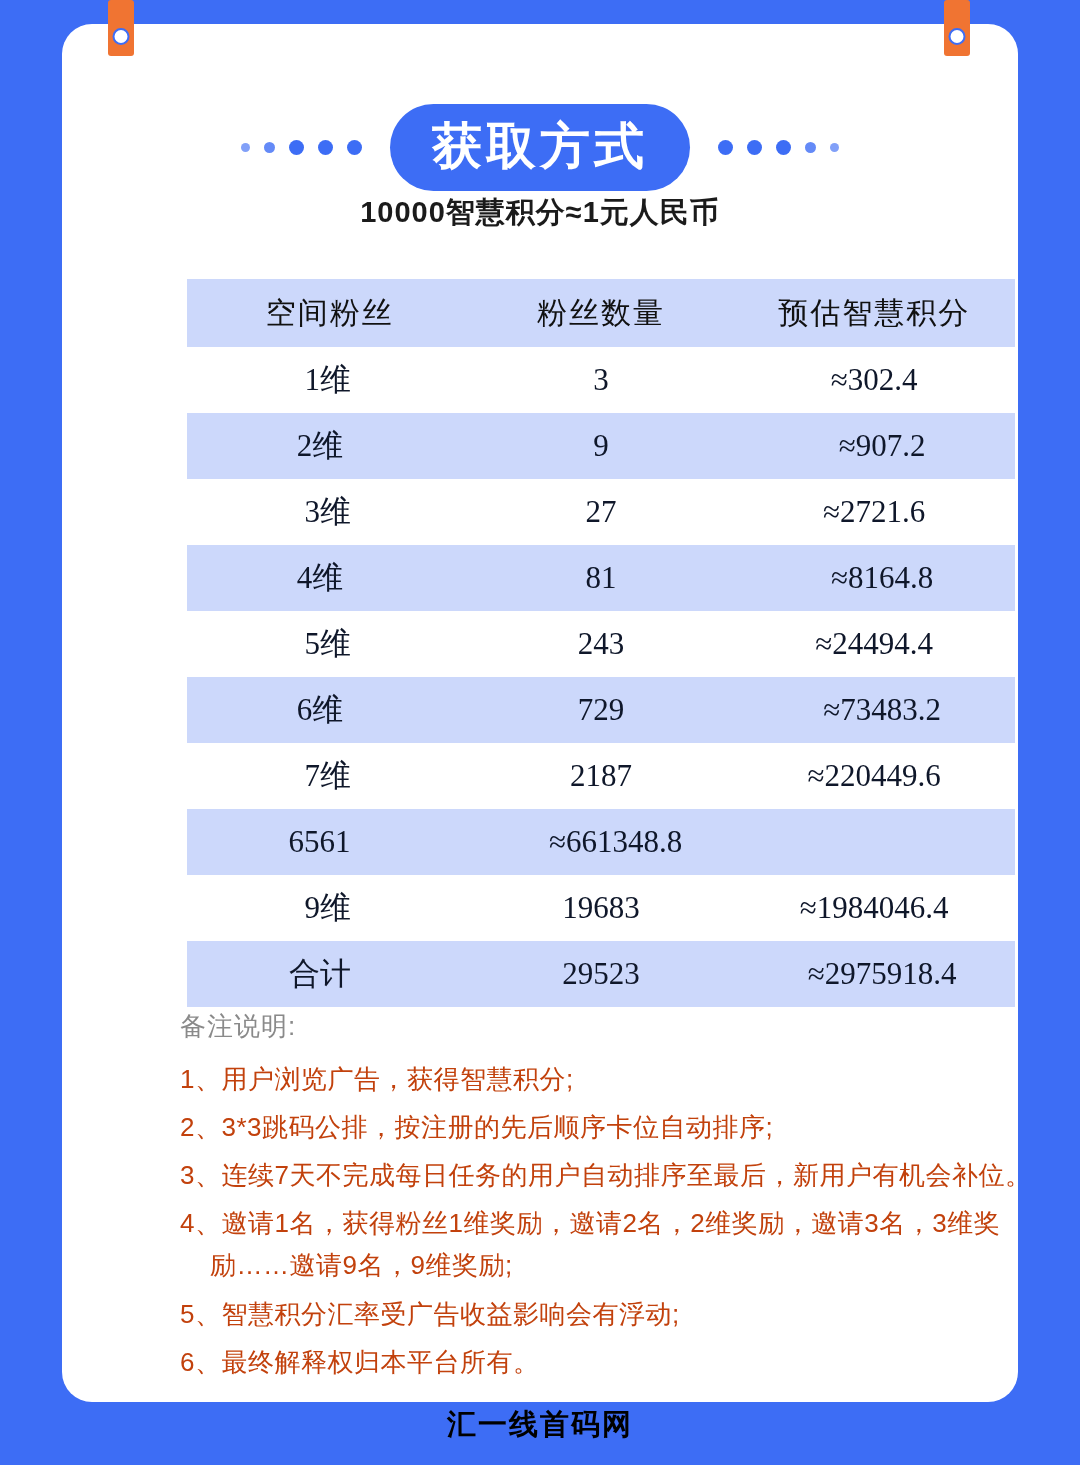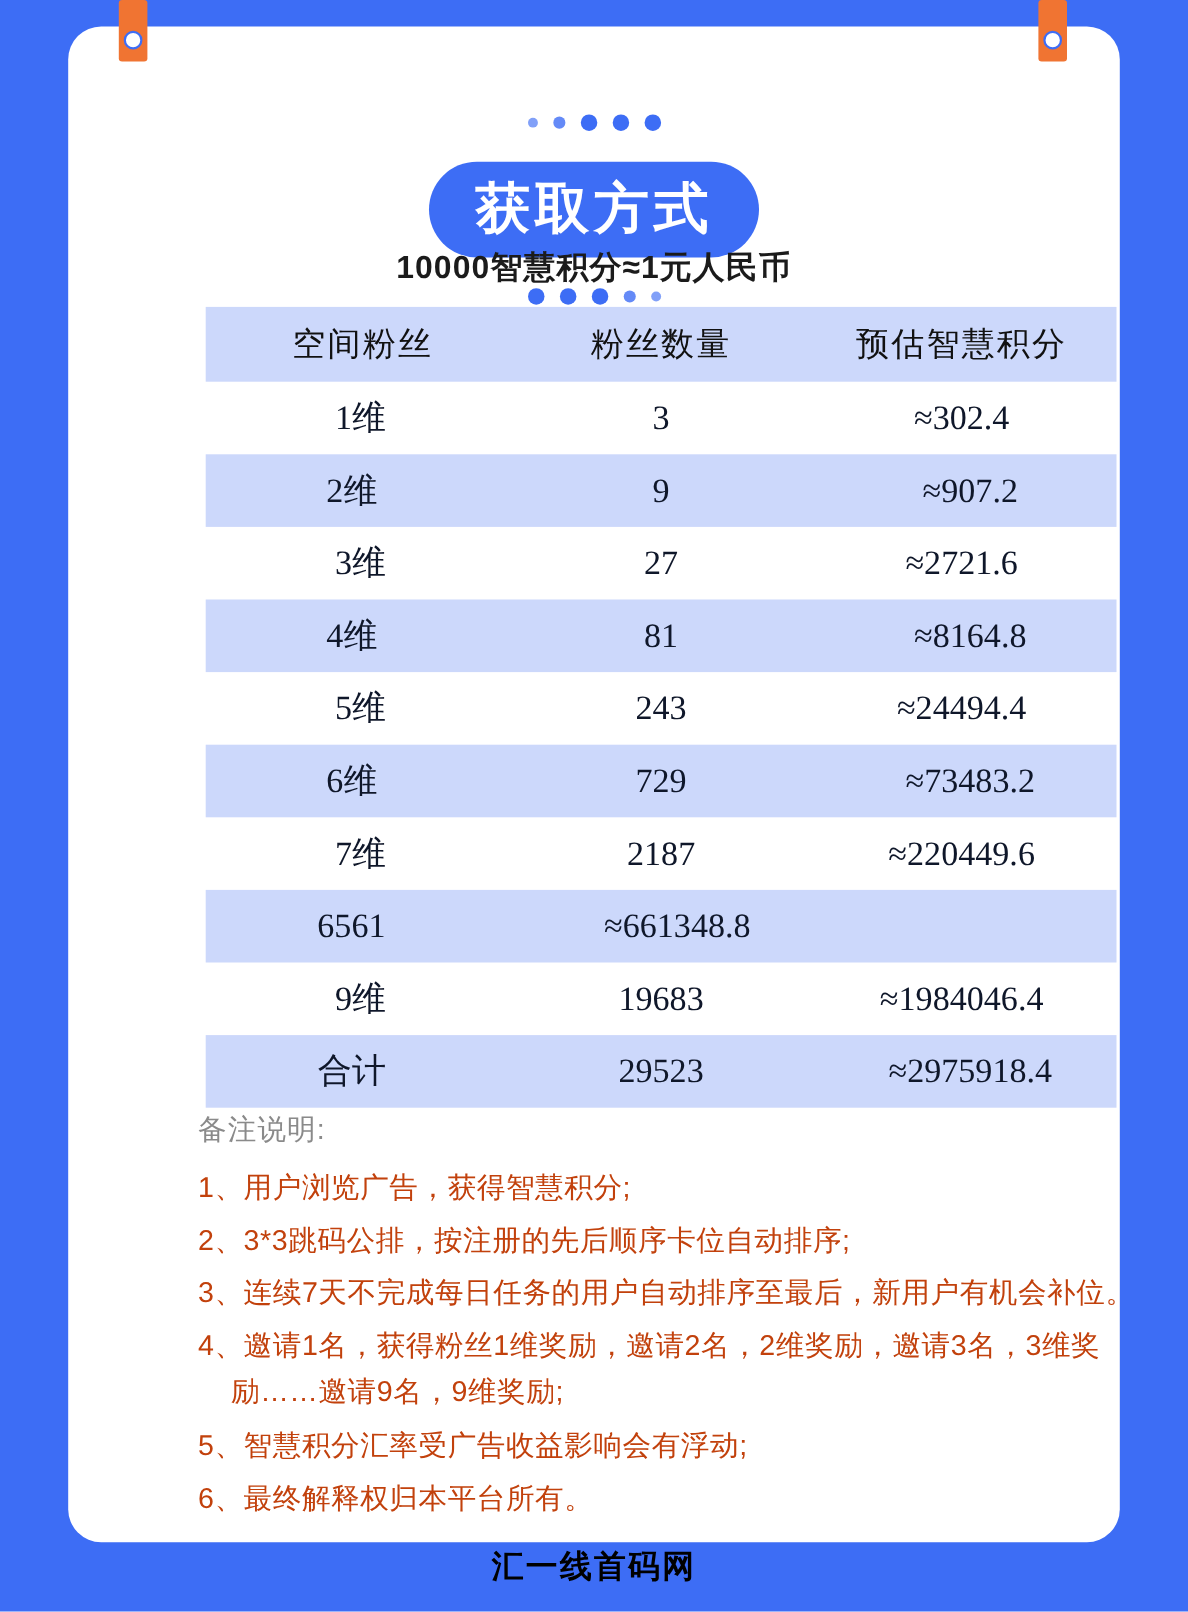--- a/index.html
+++ b/index.html
@@ -51,21 +51,20 @@
   
   .title-row {
     position: absolute;
     top: 80px;
     left: 0;
     width: 100%;
     display: flex;
     align-items: center;
     justify-content: center;
     gap: 28px;
-    flex-direction: column;
   }
   .dots {
     display: flex;
     align-items: center;
     gap: 14px;
   }
   .dots .d {
     width: 15px;
     height: 15px;
     border-radius: 50%;
@@ -82,21 +81,21 @@
     letter-spacing: 4px;
     padding: 17px 42px 20px;
     border-radius: 44px;
     line-height: 1;
     white-space: nowrap;
   }
 
   
   .subtitle {
     position: absolute;
-    top: 200px;
+    top: 169px;
     width: 100%;
     text-align: center;
     font-size: 29px;
     color: #1b1b1b;
     font-weight: bold;
     letter-spacing: 1px;
   }
 
   
   .table {

